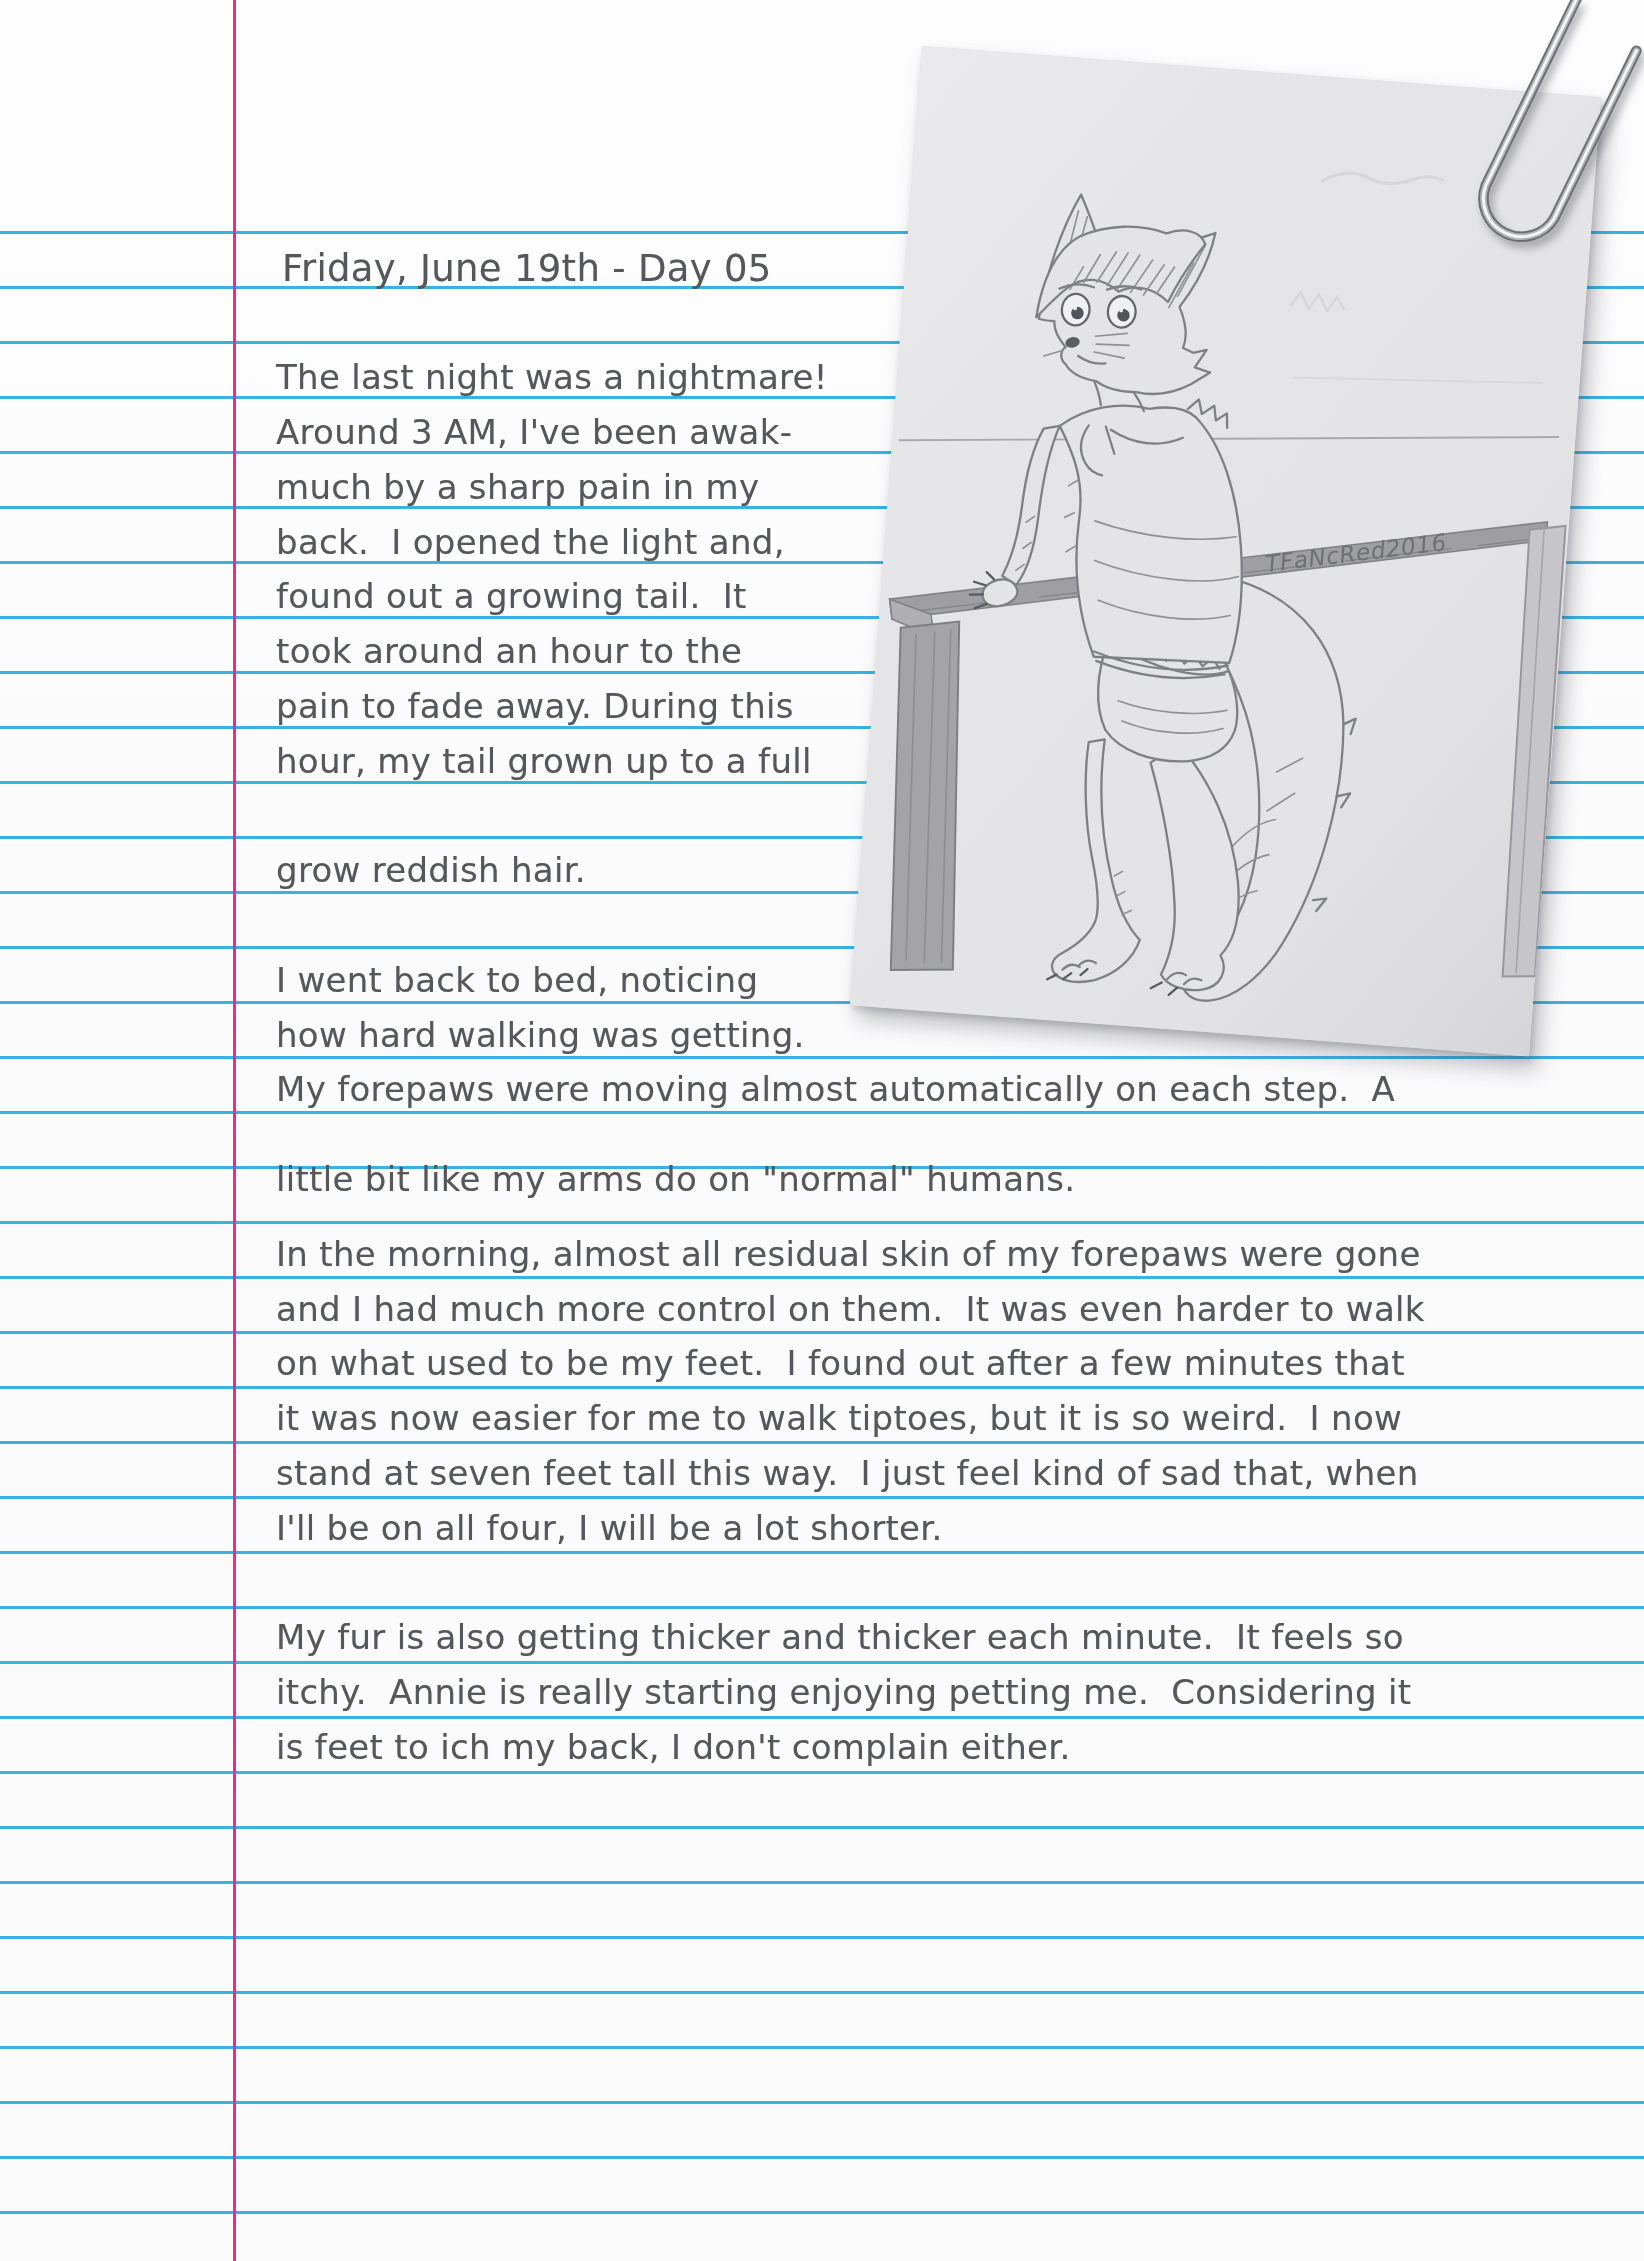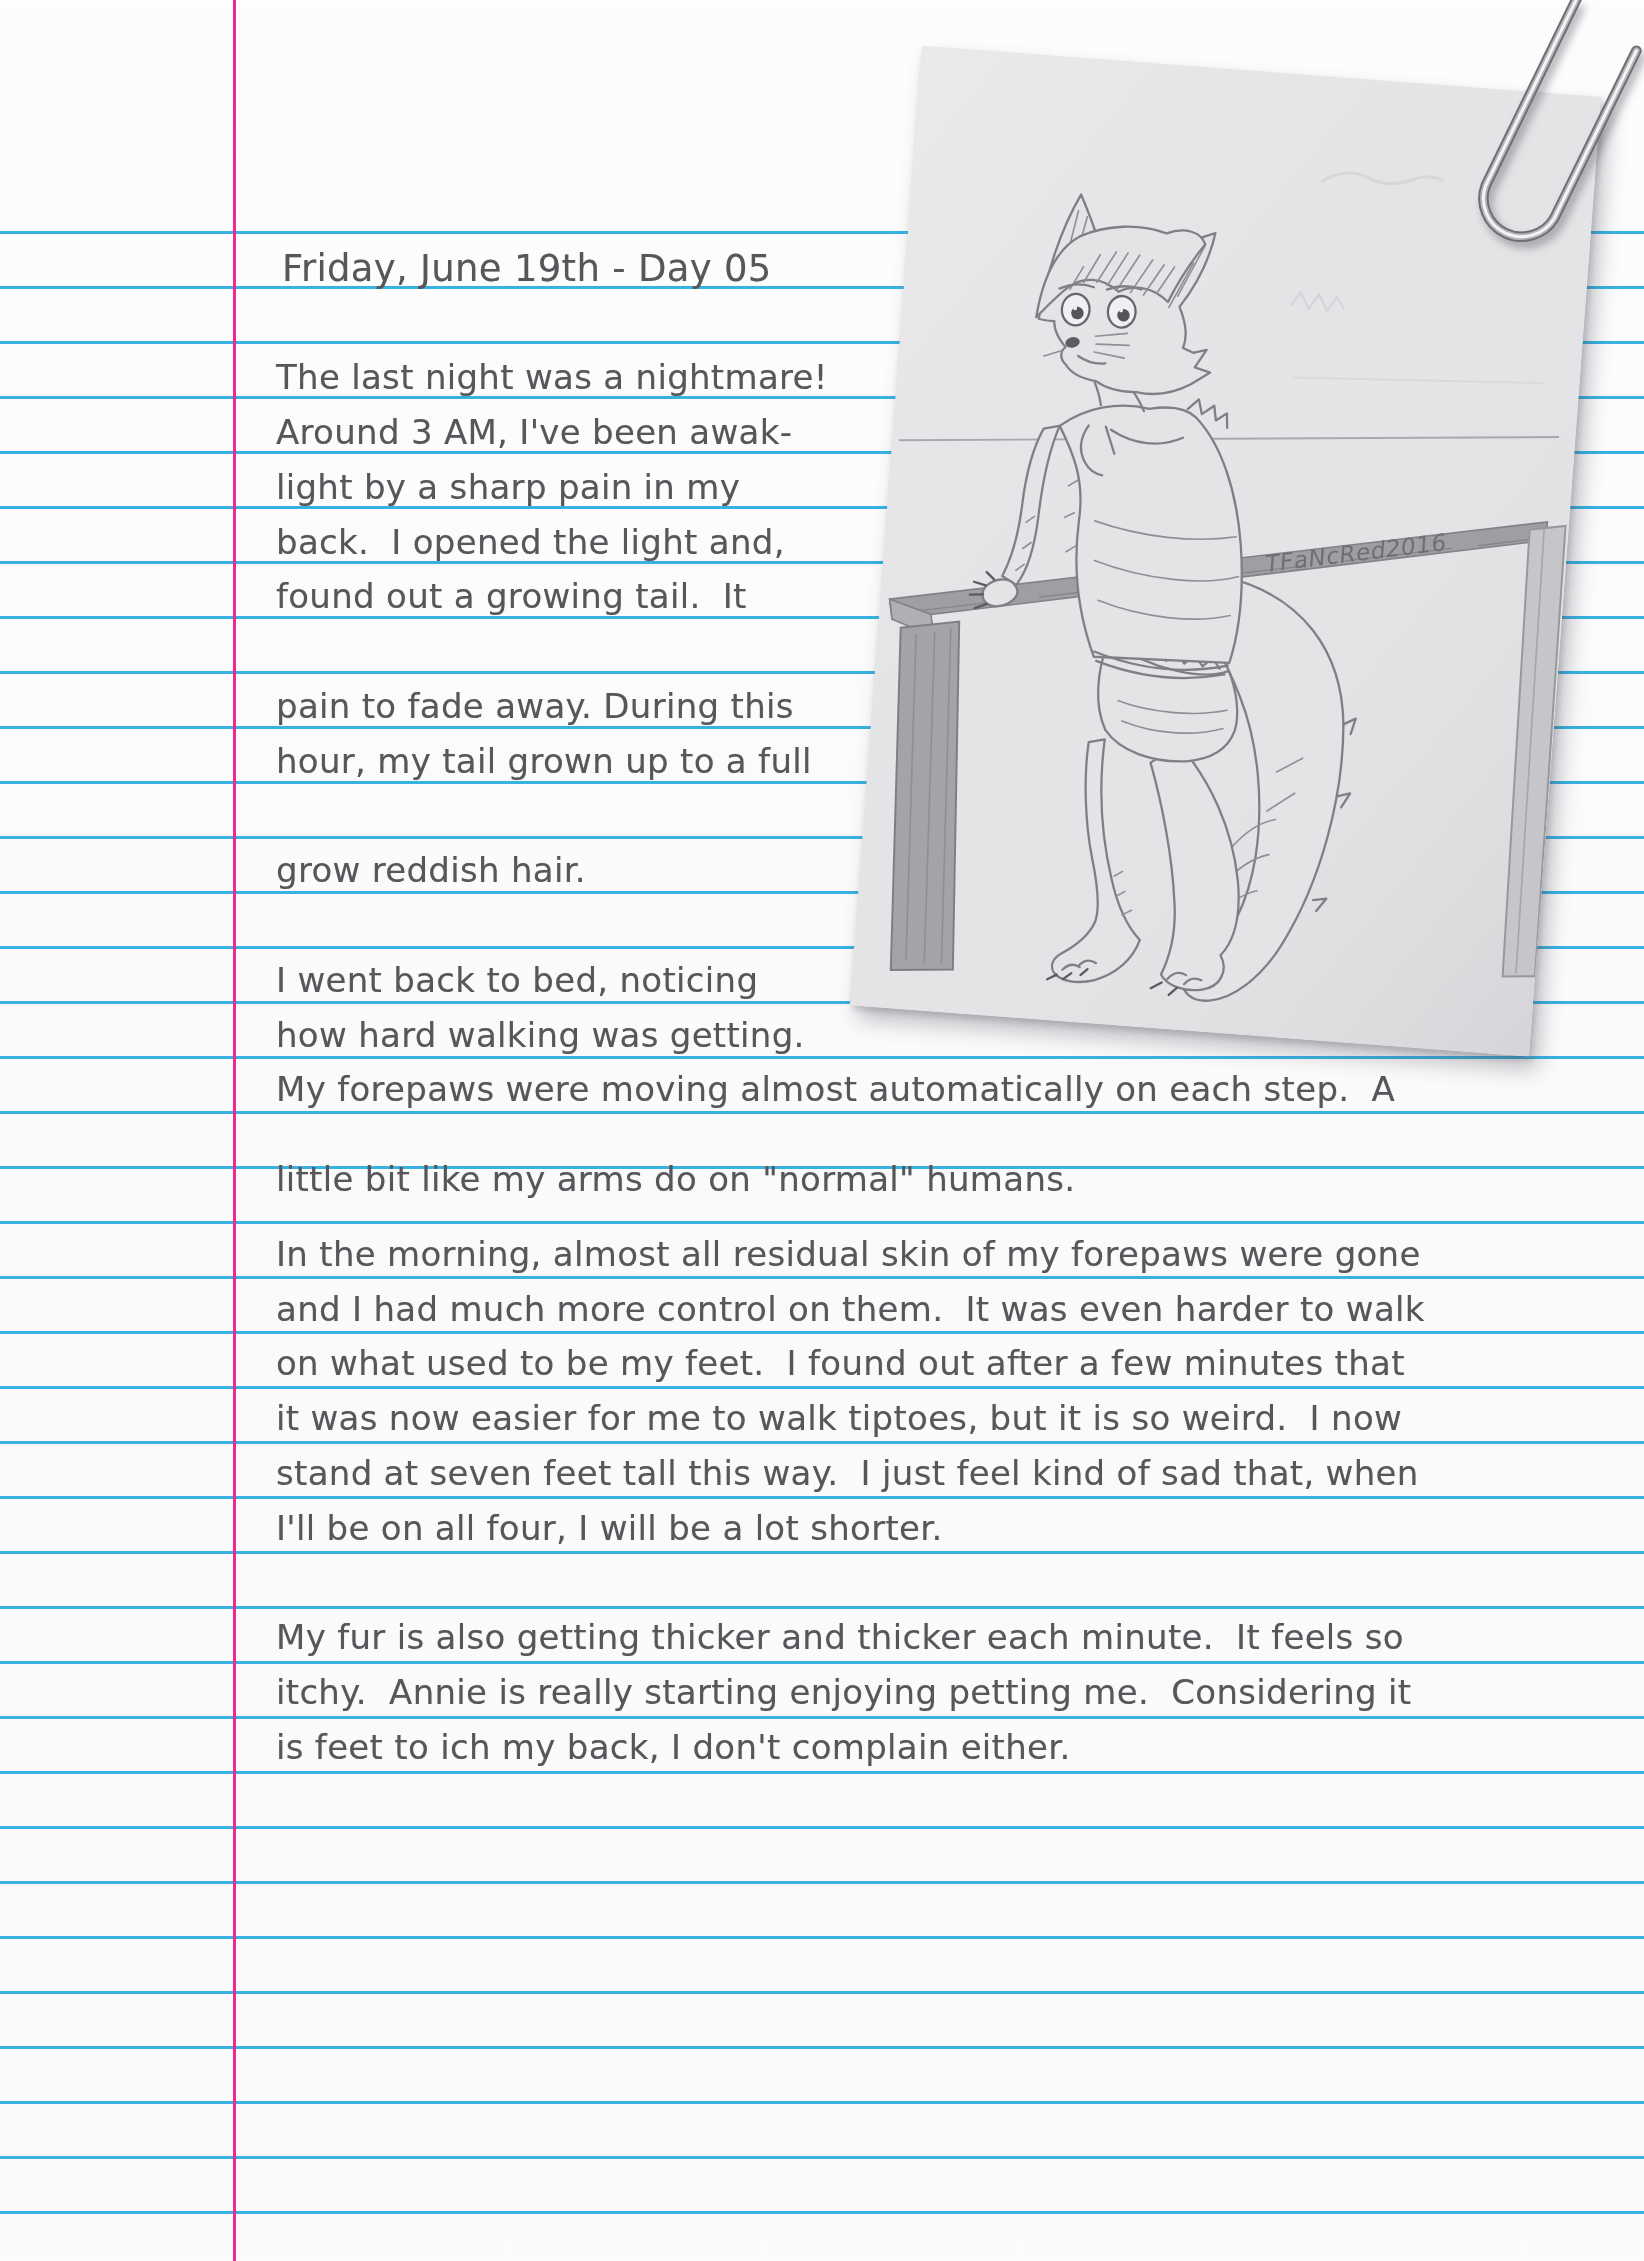--- a/index.html
+++ b/index.html
@@ -42,23 +42,24 @@
 
 <div class="page">
 
   <div class="rules"></div>
   <div class="margin-line"></div>
 
   <div class="hw title" style="top:249px">Friday, June 19th - Day 05</div>
 
   <div class="hw" style="top:358px">The last night was a nightmare!</div>
   <div class="hw" style="top:413px">Around 3 AM, I've been awak-</div>
-  <div class="hw" style="top:468px">light by a sharp pain in my</div>
+  <div class="hw" style="top:468px">much by a sharp pain in my</div>
   <div class="hw" style="top:523px">back.  I opened the light and,</div>
   <div class="hw" style="top:577px">found out a growing tail.  It</div>
+  <div class="hw" style="top:632px">took around an hour to the</div>
   <div class="hw" style="top:687px">pain to fade away. During this</div>
   <div class="hw" style="top:742px">hour, my tail grown up to a full</div>
   <div class="hw" style="top:851px">grow reddish hair.</div>
 
   <div class="hw" style="top:961px">I went back to bed, noticing</div>
   <div class="hw" style="top:1070px">My forepaws were moving almost automatically on each step.  A</div>
   <div class="hw" style="top:1016px">how hard walking was getting.</div>
   <div class="hw" style="top:1160px">little bit like my arms do on "normal" humans.</div>
 
   <div class="hw" style="top:1235px">In the morning, almost all residual skin of my forepaws were gone</div>

